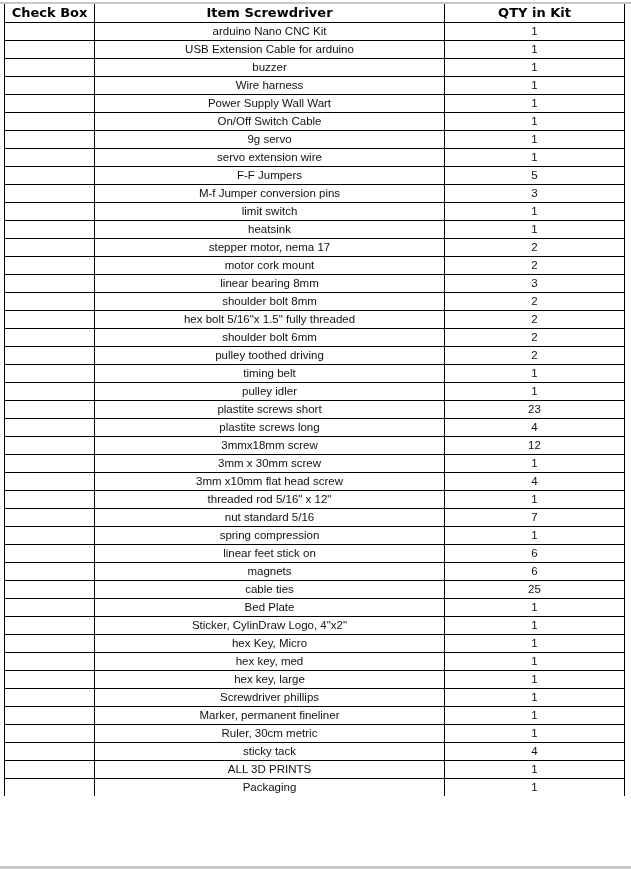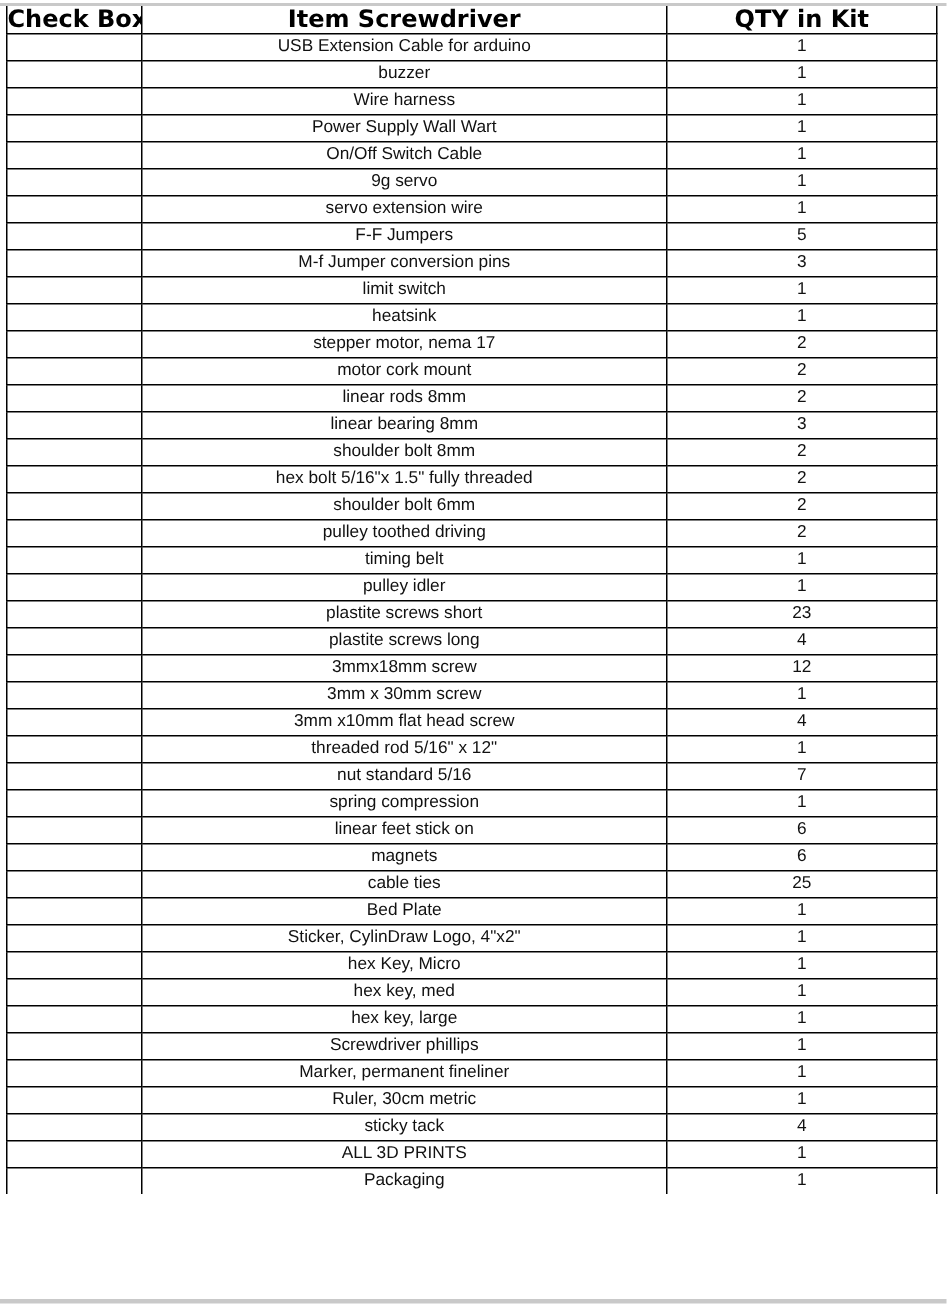--- a/index.html
+++ b/index.html
@@ -15,21 +15,21 @@
   table.sheet col.c2 { width: 350px; }
   table.sheet col.c3 { width: 180px; }
   table.sheet th, table.sheet td {
     border-left: 1px solid #000; border-right: 1px solid #000;
     border-bottom: 1px solid #000;
     padding: 0; height: 17px; line-height: 17px;
     text-align: center; white-space: nowrap; overflow: hidden;
     color: #111;
   }
   table.sheet th {
-    font-family: "DejaVu Sans", sans-serif; font-weight: bold; font-size: 16px;
+    font-family: "DejaVu Sans", sans-serif; font-weight: bold; font-size: 13px;
     height: 18px; line-height: 18px; color: #000;
   }
   table.sheet td {
     font-family: "Liberation Sans", sans-serif; font-size: 11.5px;
   }
   table.sheet tr:last-child td { border-bottom: none; }
 </style>
 </head>
 <body>
 
@@ -44,20 +44,25 @@
   <thead>
     <tr>
       <th>Check Box</th>
       <th>Item Screwdriver</th>
       <th>QTY in Kit</th>
     </tr>
   </thead>
   <tbody id="rows">
       <tr>
         <td></td>
+        <td>arduino Nano CNC Kit</td>
+        <td>1</td>
+      </tr>
+      <tr>
+        <td></td>
         <td>USB Extension Cable for arduino</td>
         <td>1</td>
       </tr>
       <tr>
         <td></td>
         <td>buzzer</td>
         <td>1</td>
       </tr>
       <tr>
         <td></td>
@@ -109,25 +114,20 @@
         <td>stepper motor, nema 17</td>
         <td>2</td>
       </tr>
       <tr>
         <td></td>
         <td>motor cork mount</td>
         <td>2</td>
       </tr>
       <tr>
         <td></td>
-        <td>linear rods 8mm</td>
-        <td>2</td>
-      </tr>
-      <tr>
-        <td></td>
         <td>linear bearing 8mm</td>
         <td>3</td>
       </tr>
       <tr>
         <td></td>
         <td>shoulder bolt 8mm</td>
         <td>2</td>
       </tr>
       <tr>
         <td></td>

